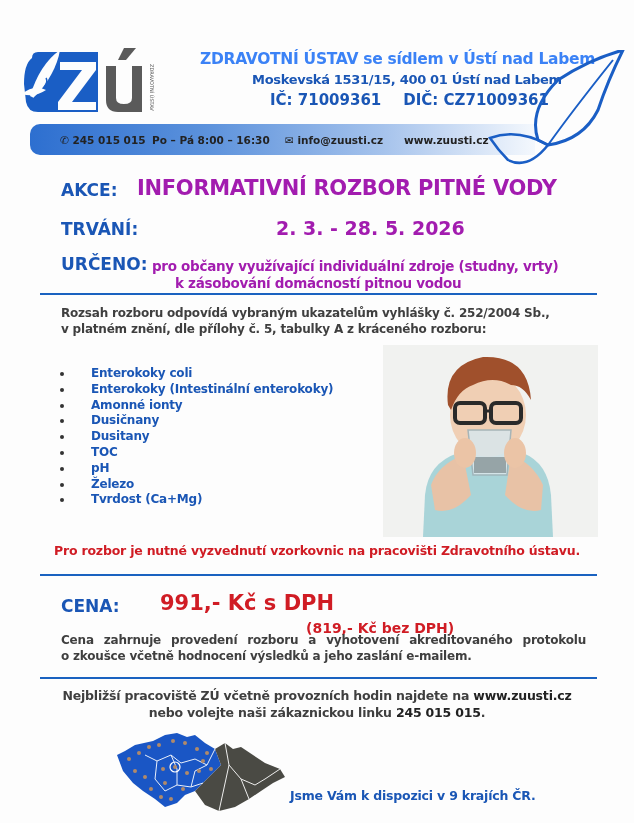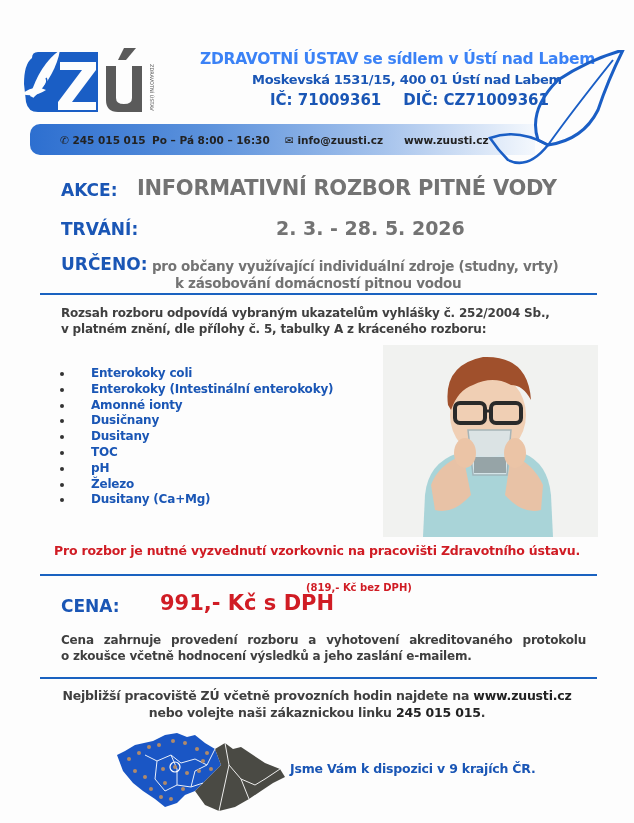--- a/index.html
+++ b/index.html
@@ -1,41 +1,41 @@
 <!DOCTYPE html>
 <html><head>
 <meta charset="utf-8">
 <style>
   html, body { margin: 0; padding: 0; }
   body {
     width: 634px; height: 823px; background: #fdfdfd; position: relative; overflow: hidden;
     font-family: "DejaVu Sans", sans-serif;
   }
   .abs { position: absolute; }
-  .blue { color: #1a56b5; }
+  .blue { color: #1a56b5; margin-top: 27px; }
   .red { color: #d01c24; }
 
   
   #logo { left: 20px; top: 44px; width: 155px; height: 75px; }
   .hdr-title { left: 200px; top: 50px; font-size: 15.5px; font-weight: bold; color: #3b82f6; letter-spacing: -0.3px; white-space: nowrap; }
   .hdr-addr { left: 252px; top: 72px; font-size: 13px; font-weight: bold; color: #1a56b5; letter-spacing: -0.3px; white-space: nowrap; }
   .hdr-ic { left: 270px; top: 91px; font-size: 15px; font-weight: bold; color: #1a56b5; white-space: nowrap; }
   .hdr-ic span + span { margin-left: 22px; }
 
   #band {
     left: 30px; top: 124px; width: 505px; height: 31px;
     background: linear-gradient(90deg, #2d6fd0 0%, #5c92dc 35%, #a6c3ec 70%, #f4f8fd 100%);
     border-radius: 10px 0 0 10px;
   }
   .band-text { top: 134px; font-size: 10.5px; font-weight: bold; color: #222; white-space: nowrap; }
   #leaf-right { left: 488px; top: 50px; width: 146px; height: 118px; }
 
   
   .lbl { font-weight: bold; color: #1a56b5; font-size: 17px; white-space: nowrap; }
-  .val { font-weight: bold; color: #737373; white-space: nowrap; }
+  .val { font-weight: bold; color: #a21caf; white-space: nowrap; }
   .rule { left: 40px; width: 557px; height: 2px; background: #1a62c0; }
 
   .para { font-size: 12px; font-weight: bold; color: #3f3f3f; line-height: 15px; white-space: nowrap; letter-spacing: -0.2px; }
 
   ul.items { left: 56px; top: 366px; margin: 0; padding: 0; list-style: none; }
   ul.items li { position: relative; height: 15.8px; font-size: 12px; font-weight: bold; color: #1a56b5; padding-left: 35px; white-space: nowrap; letter-spacing: -0.2px; }
   ul.items li .dot { position: absolute; left: 4px; top: 6px; width: 4px; height: 4px; border-radius: 50%; background: #333; }
 
   #photo { left: 383px; top: 345px; width: 215px; height: 192px; background: #f2f3f1; overflow: hidden; }
 
@@ -99,21 +99,21 @@
 
 <ul class="abs items">
   <li><span class="dot"></span><span>Enterokoky coli</span></li>
   <li><span class="dot"></span><span>Enterokoky (Intestinální enterokoky)</span></li>
   <li><span class="dot"></span><span>Amonné ionty</span></li>
   <li><span class="dot"></span><span>Dusičnany</span></li>
   <li><span class="dot"></span><span>Dusitany</span></li>
   <li><span class="dot"></span><span>TOC</span></li>
   <li><span class="dot"></span><span>pH</span></li>
   <li><span class="dot"></span><span>Železo</span></li>
-  <li><span class="dot"></span><span>Dusitany (Ca+Mg)</span></li>
+  <li><span class="dot"></span><span>Tvrdost (Ca+Mg)</span></li>
 </ul>
 
 <div id="photo" class="abs">
   <svg width="215" height="192" viewBox="0 0 215 192">
     <rect width="215" height="192" fill="#f1f2f0"></rect>
 
     <path d="M40 192 L42 150 Q45 118 75 108 L140 108 Q165 118 168 150 L170 192Z" fill="#a9d4d8"></path>
 
     <path d="M48 140 Q55 120 80 110 L88 150 Q70 170 52 165Z" fill="#e8c2a6"></path>
     <path d="M160 140 Q150 118 128 110 L122 150 Q140 170 158 165Z" fill="#e8c2a6"></path>
@@ -133,21 +133,21 @@
     <ellipse cx="132" cy="108" rx="11" ry="15" fill="#ebc4a6"></ellipse>
   </svg>
 </div>
 
 <div class="abs center red" style="top:543px; font-size:12.5px; font-weight:bold; letter-spacing:-0.2px;">Pro rozbor je nutné vyzvednutí vzorkovnic na pracovišti Zdravotního ústavu.</div>
 
 <div class="abs rule" style="top:574px;"></div>
 
 <div class="abs lbl" style="left:61px; top:596px;">CENA:</div>
 <div class="abs red" style="left:160px; top:591px; font-size:21px; font-weight:bold; white-space:nowrap;text-align:right;">991,- Kč s DPH</div>
-<div class="abs red" style="left:306px; top:582px; font-size:10px; font-weight:bold; white-space:nowrap;">(819,- Kč bez DPH)</div>
+<div class="abs red" style="left:306px; top:620px; font-size:14px; font-weight:bold; white-space:nowrap;">(819,- Kč bez DPH)</div>
 
 <div class="abs para" style="left:61px; top:633px; width:525px; text-align:justify; text-align-last:justify; white-space:normal;">Cena zahrnuje provedení rozboru a vyhotovení akreditovaného protokolu</div>
 <div class="abs para" style="left:61px; top:649px;">o zkoušce včetně hodnocení výsledků a jeho zaslání e-mailem.</div>
 
 <div class="abs rule" style="top:677px;"></div>
 
 <div class="abs center para" style="top:688px; font-size:12.5px;">
   <span>Nejbližší pracoviště ZÚ včetně provozních hodin najdete na </span><span style="color:#222;">www.zuusti.cz</span>
 </div>
 <div class="abs center para" style="top:705px; font-size:12.5px;">

